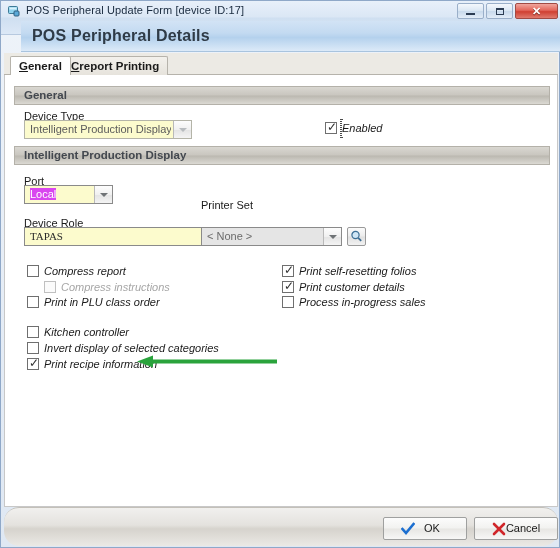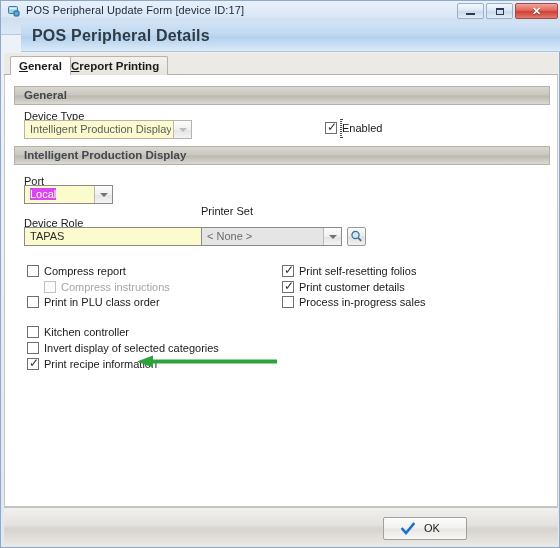--- a/index.html
+++ b/index.html
@@ -264,20 +264,21 @@
     color: #333333;
     font-size: 12px;
     line-height: 12px;
   }
   .cb-label {
     position: absolute;
     left: 17px; top: 0px;
     font-size: 11px;
     color: #1a1a1a;
     line-height: 14px;
+    font-style: italic;
   }
   .cb-row.disabled .cb-label { color: #a6a6a6; }
 
   .focus-ring {
     position: absolute;
     left: 15px; top: -2px;
     right: -3px; bottom: -2px;
     border: 1px dotted #4a4a4a;
     box-sizing: border-box;
   }
@@ -292,20 +293,21 @@
 
   
   .footer {
     position: absolute;
     left: 3px; top: 506px;
     width: 554px;
     height: 39px;
     background: linear-gradient(180deg,#f1f0ee 0%, #e4e2de 45%, #d6d3cd 55%, #ebe9e5 100%);
     border-top: 1px solid #c3c0b9;
     box-sizing: border-box;
+    border-radius: 15px;
   }
   .btn {
     position: absolute;
     top: 9px;
     height: 23px;
     box-sizing: border-box;
     border: 1px solid #9fa09f;
     border-radius: 2px;
     background: linear-gradient(180deg,#fcfcfc 0%, #f2f2f0 48%, #e7e6e3 52%, #f7f7f6 100%);
     font-size: 11px;
@@ -387,25 +389,25 @@
       <span>Intelligent Production Display</span>
     </div>
 
     <span class="fld-label" style="left:19px; top:100px;">Port</span>
     <div class="combo" style="left:19px; top:110px; width:89px;">
       <span class="val"><span class="hl" style="background:#d946ef;color:#fff;">Local</span></span>
       <span class="arrowbox"></span>
     </div>
 
     <span class="fld-label" style="left:19px; top:142px;">Device Role</span>
-    <div class="textbox" style="left:19px; top:152px; width:194px;">
+    <div class="textbox" style="left:19px; top:152px; width:194px;font-family:Liberation Serif, serif;">
       <span class="val">TAPAS</span>
     </div>
 
-    <span class="fld-label" style="left:196px; top:130px;">Printer Set</span>
+    <span class="fld-label" style="left:196px; top:124px;">Printer Set</span>
     <div class="combo green" style="left:196px; top:152px; width:141px;">
       <span class="val">&lt; None &gt;</span>
       <span class="arrowbox"></span>
     </div>
     <div class="iconbtn" style="left:342px; top:152px;">
       <svg width="17" height="17" viewBox="0 0 17 17">
         <circle cx="7.5" cy="7" r="3.6" fill="#cfe6f5" stroke="#3c6e94" stroke-width="1.2"></circle>
         <line x1="10.2" y1="9.8" x2="13.2" y2="12.8" stroke="#3c6e94" stroke-width="1.8"></line>
       </svg>
     </div>
@@ -466,15 +468,24 @@
 
   <div class="footer">
     <div class="btn" style="left:379px; width:84px;">
       <span class="bicon">
         <svg width="14" height="14" viewBox="0 0 14 14">
           <polyline points="1.5,7 5,11 12.5,2" fill="none" stroke="#1c6fd0" stroke-width="2.6" stroke-linecap="square"></polyline>
         </svg>
       </span>
       <span class="blabel">OK</span>
     </div>
+    <div class="btn" style="left:470px; width:84px;">
+      <span class="bicon">
+        <svg width="14" height="14" viewBox="0 0 14 14">
+          <line x1="2" y1="2" x2="12" y2="12" stroke="#d0262a" stroke-width="2.6" stroke-linecap="round"></line>
+          <line x1="12" y1="2" x2="2" y2="12" stroke="#d0262a" stroke-width="2.6" stroke-linecap="round"></line>
+        </svg>
+      </span>
+      <span class="blabel">Cancel</span>
+    </div>
   </div>
 
 </div>
 
 </body></html>

